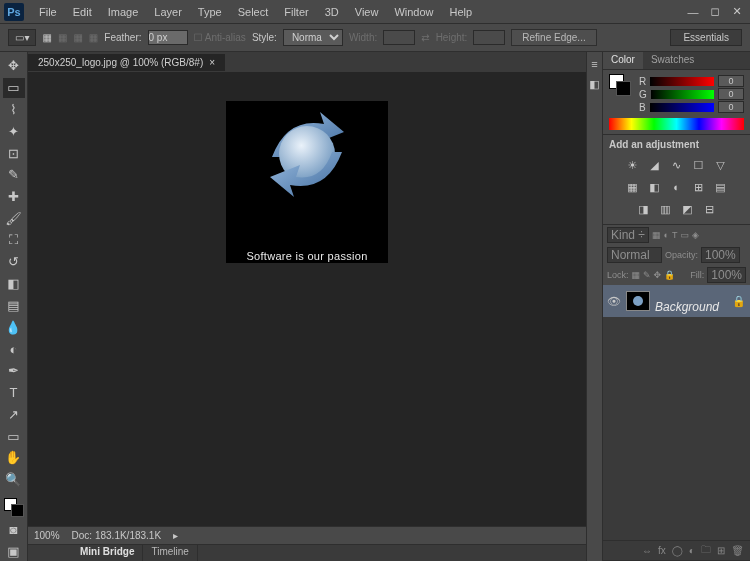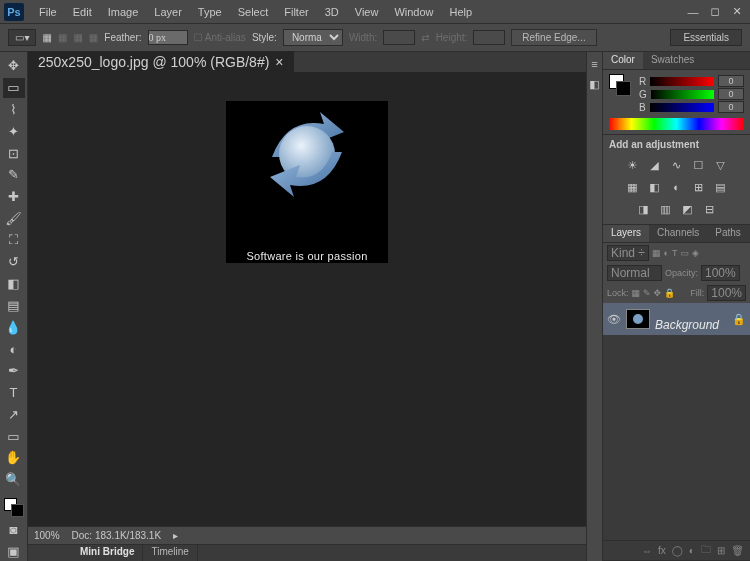--- a/index.html
+++ b/index.html
@@ -5,35 +5,35 @@
 * { margin:0; padding:0; box-sizing:border-box; font-family:"Segoe UI",Tahoma,sans-serif; user-select:none; }
 body { width:750px; height:561px; background:#494949; overflow:hidden; position:relative; color:#c8c8c8; font-size:11px; }
 .titlebar { height:24px; background:#494949; display:flex; align-items:center; padding:0 4px; border-bottom:1px solid #2e2e2e; }
 .ps-logo { width:20px; height:18px; background:#0a2340; color:#5fa7e0; display:flex; align-items:center; justify-content:center; font-weight:bold; font-size:11px; margin-right:8px; border-radius:2px; }
 .menu { display:flex; gap:2px; }
 .menu-item { padding:2px 7px; cursor:pointer; }
 .winctl { margin-left:auto; display:flex; gap:4px; }
 .winctl span { width:18px; height:14px; display:flex; align-items:center; justify-content:center; cursor:pointer; font-size:11px; }
 .optbar { height:28px; background:#494949; display:flex; align-items:center; padding:0 8px; gap:6px; border-bottom:1px solid #2e2e2e; font-size:10px; }
 .opt-chip { background:#3a3a3a; padding:2px 6px; border:1px solid #2a2a2a; }
-.opt-input { background:#6a6a6a; border:1px solid #2a2a2a; color:#d0d0d0; padding:1px 0; width:40px; font-size:10px;font-family:Liberation Serif, serif; }
+.opt-input { background:#6a6a6a; border:1px solid #2a2a2a; color:#d0d0d0; padding:1px 0; width:40px; font-size:10px; }
 .opt-sel { background:#5a5a5a; border:1px solid #2a2a2a; color:#d0d0d0; padding:1px 4px; width:60px; font-size:10px; }
 .opt-dim { color:#6e6e6e; }
 .opt-btn { background:#4e4e4e; border:1px solid #2e2e2e; padding:2px 10px; font-size:10px; color:#b8b8b8; }
 .ess { margin-left:auto; background:#3c3c3c; padding:2px 12px; border:1px solid #2a2a2a; font-size:10px; }
 .main { position:absolute; top:52px; left:0; right:0; bottom:0; display:flex; }
 .tools { width:28px; background:#494949; border-right:1px solid #2e2e2e; display:flex; flex-direction:column; align-items:center; padding-top:4px; gap:2px; }
 .tool { width:22px; height:20px; display:flex; align-items:center; justify-content:center; cursor:pointer; font-size:13px; color:#c8c8c8; }
 .tool.sel { background:#2a2a2a; }
 .swatch-fb { margin-top:6px; width:20px; height:20px; position:relative; }
 .swatch-fb .fg { position:absolute; width:13px; height:13px; background:#fff; border:1px solid #000; left:0; top:0; }
 .swatch-fb .bg { position:absolute; width:13px; height:13px; background:#000; border:1px solid #555; right:0; bottom:0; }
 .center { flex:1; background:#252525; display:flex; flex-direction:column; position:relative; }
 .doc-tab { height:20px; background:#3a3a3a; display:flex; align-items:center; }
-.doc-tab-lbl { background:#252525; padding:3px 10px; font-size:14px; color:#d0d0d0; display:flex; align-items:center; gap:6px; }
+.doc-tab-lbl { background:#252525; padding:3px 10px; font-size:10px; color:#d0d0d0; display:flex; align-items:center; gap:6px; }
 .canvas-area { flex:1; display:flex; align-items:flex-start; justify-content:center; padding-top:30px; }
 .canvas { width:160px; height:160px; background:#000; box-shadow:0 0 0 1px #000; display:flex; flex-direction:column; align-items:center; justify-content:space-between; }
 .logo-graphic { width:110px; height:105px; position:relative; }
 .caption { color:#e8e8e8; font-size:11px; margin-top:4px; letter-spacing:0.3px; }
 .statusbar { height:18px; background:#494949; border-top:1px solid #2e2e2e; display:flex; align-items:center; font-size:10px; padding:0 6px; gap:12px; color:#c8c8c8; }
 .bottom-tabs { height:17px; background:#3a3a3a; display:flex; border-top:1px solid #2e2e2e;padding-left:44px; }
 .btab { padding:1px 8px; font-size:10px; color:#b8b8b8; border-right:1px solid #2e2e2e; }
 .btab.act { font-weight:bold; color:#e0e0e0; }
 .dock { width:16px; background:#494949; border-left:1px solid #2e2e2e; display:flex; flex-direction:column; align-items:center; padding-top:6px; gap:8px; }
 .dock span { font-size:11px; cursor:pointer; }
@@ -237,25 +237,20 @@
         <div class="adj-icons">
           <span>◨</span>
           <span>▥</span>
           <span>◩</span>
           <span>⊟</span>
         </div>
       </div>
     </div>
 
     <div class="panel" style="flex:1;display:flex;flex-direction:column">
-      <div class="panel-tabs">
-        <span class="ptab act">Layers</span>
-        <span class="ptab">Channels</span>
-        <span class="ptab">Paths</span>
-      </div>
       <div class="layer-opts">
         <span class="layer-sel"><span>Kind</span> ÷</span>
         <span>▦</span>
         <span>◐</span>
         <span>T</span>
         <span>▭</span>
         <span>◈</span>
       </div>
       <div class="layer-opts">
         <span class="layer-sel" style="width:55px">Normal</span>

